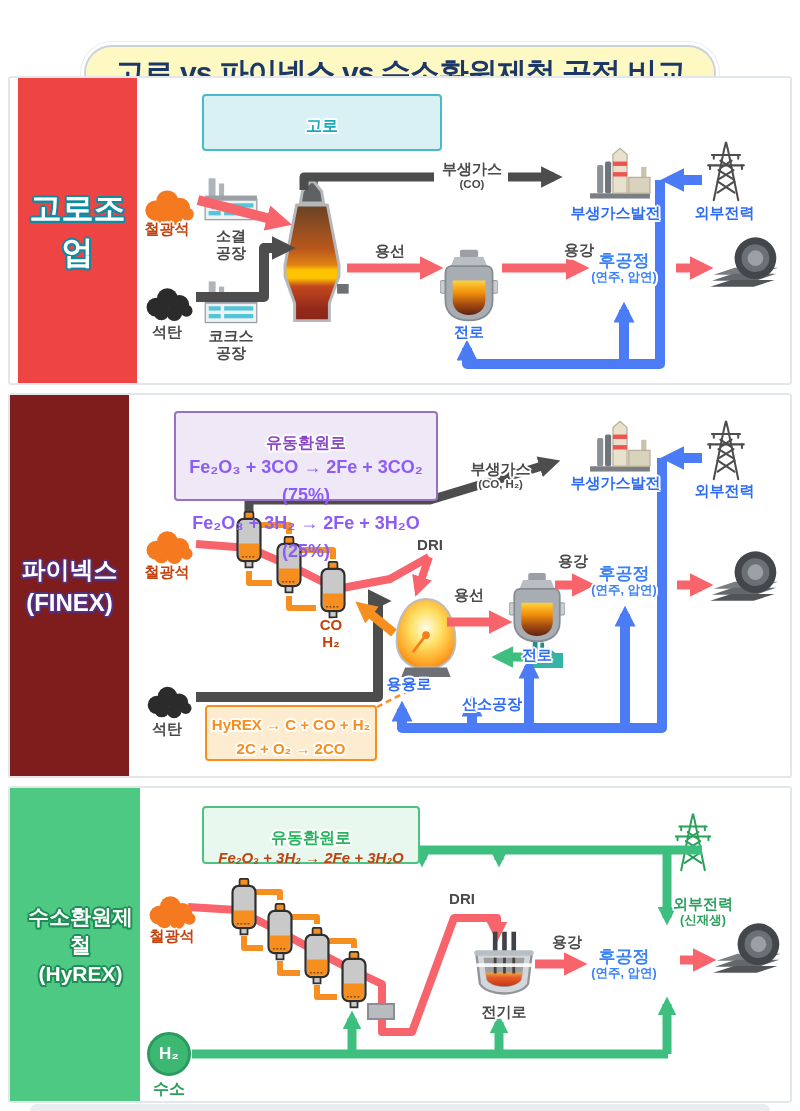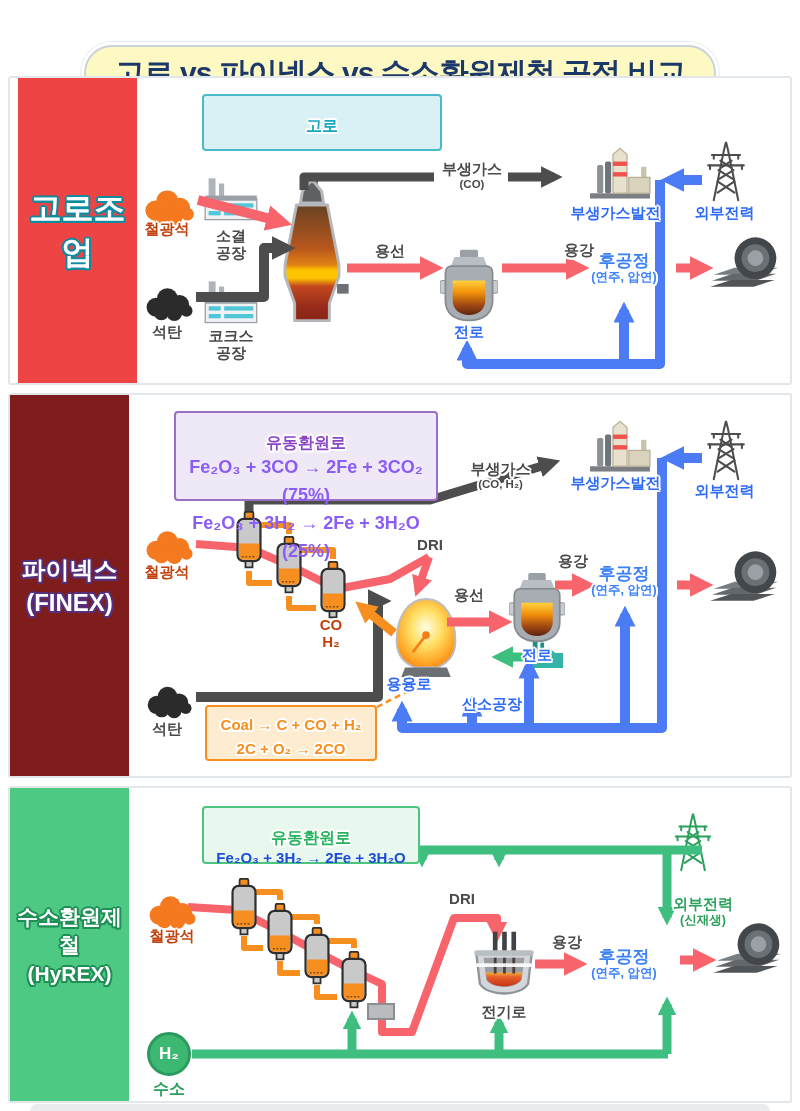--- a/index.html
+++ b/index.html
@@ -15,21 +15,21 @@
     border:2px solid #e2e7ec; border-radius:3px; box-sizing:border-box; }
   #p1 { top:76px;  height:309px; }
   #p2 { top:393px; height:385px; }
   #p3 { top:786px; height:317px; }
 
   .sidebar { position:absolute; left:0; top:0; bottom:0; width:119px;
     display:flex; flex-direction:column; align-items:center; justify-content:center;
     gap:3px; font-weight:bold; color:#fff; text-align:center; }
   #p1 .sidebar { background:#ef4444; font-size:32px;margin-left:8px; }
   #p2 .sidebar { background:#7f1d1d; font-size:24px; }
-  #p3 .sidebar { background:#4dc983; font-size:21px; }
+  #p3 .sidebar { background:#4dc983; font-size:21px;padding-left:11px; }
   .sb1 { text-shadow:2px 0 0 #0e8ba0,-2px 0 0 #0e8ba0,0 2px 0 #0e8ba0,0 -2px 0 #0e8ba0,1.5px 1.5px 0 #0e8ba0,-1.5px -1.5px 0 #0e8ba0,1.5px -1.5px 0 #0e8ba0,-1.5px 1.5px 0 #0e8ba0; }
   .sb2 { text-shadow:2px 0 0 #55307d,-2px 0 0 #55307d,0 2px 0 #55307d,0 -2px 0 #55307d,1.5px 1.5px 0 #55307d,-1.5px -1.5px 0 #55307d,1.5px -1.5px 0 #55307d,-1.5px 1.5px 0 #55307d; }
   .sb3 { text-shadow:2px 0 0 #1e8f55,-2px 0 0 #1e8f55,0 2px 0 #1e8f55,0 -2px 0 #1e8f55,1.5px 1.5px 0 #1e8f55,-1.5px -1.5px 0 #1e8f55,1.5px -1.5px 0 #1e8f55,-1.5px 1.5px 0 #1e8f55; }
 
   .layer { position:absolute; left:0; top:0; }
 
   .lbl { position:absolute; text-align:center; font-weight:bold; font-size:15px;
     line-height:1.12; color:#4a4a4a; white-space:nowrap; }
   .lbl span { display:block; }
   .ow { text-shadow:2px 0 0 #fff,-2px 0 0 #fff,0 2px 0 #fff,0 -2px 0 #fff,1.5px 1.5px 0 #fff,-1.5px -1.5px 0 #fff,1.5px -1.5px 0 #fff,-1.5px 1.5px 0 #fff; }
@@ -39,21 +39,21 @@
   .post .l1 { font-size:17px; } .post .l2 { font-size:12.5px; }
 
   .fbox { position:absolute; text-align:center; border-radius:4px; box-sizing:border-box; padding-top:20px; font-weight:bold; }
   .fbox .ft { font-size:16px; }
   .fbox .ff { font-size:15px; line-height:1.25; }
   #fb1 { left:192px; top:16px;  width:240px; height:57px; background:#d9f1f5; border:2px solid #4ab9c9; }
   #fb1 .ft { color:#18a8bc; } #fb1 .ff { color:#0d6c80; }
   #fb2 { left:164px; top:16px;  width:264px; height:90px; background:#efe8f7; border:2px solid #9a6fc4; }
   #fb2 .ft { color:#8b46c8; } #fb2 .ff { color:#8b5cf6; font-size:18px; line-height:1.55; }
   #fb3 { left:192px; top:18px;  width:218px; height:58px; background:#e9f8ee; border:2px solid #4cc37e; }
-  #fb3 .ft { color:#27b45f; } #fb3 .ff { color:#1d4ed8; }
+  #fb3 .ft { color:#27b45f; } #fb3 .ff { color:#c2410c;font-style:italic; }
   #cb2 { left:195px; top:310px; width:172px; height:56px; background:#fdeccf; border:2.5px solid #f78f20;
          color:#f78f20; font-size:15px; line-height:1.6; padding-top:6px; }
 
   .h2badge { position:absolute; width:44px; height:44px; border-radius:50%;
     background:#3cb873; border:3px solid #2b9a5e; box-sizing:border-box;
     display:flex; align-items:center; justify-content:center;
     color:#fff; font-weight:bold; font-size:17px; }
 
   .nextcard { position:absolute; left:30px; top:1104px; width:740px; height:7px;
     background:#e9edf0; border-radius:8px 8px 0 0; }
@@ -334,21 +334,21 @@
     </svg>
 
     <div class="fbox" id="fb2">
       <div class="ft ow">유동환원로</div>
       <div class="ff">
         <span style="display:block">Fe₂O₃ + 3CO → 2Fe + 3CO₂  (75%)</span>
         <span style="display:block">Fe₂O₃ + 3H₂ → 2Fe + 3H₂O  (25%)</span>
       </div>
     </div>
     <div class="fbox ow" id="cb2">
-      <span style="display:block">Coal → C + CO + H₂</span>
+      <span style="display:block">HyREX → C + CO + H₂</span>
       <span style="display:block">2C + O₂ → 2CO</span>
     </div>
 
     <div class="lbl ow c-orange" style="left:122px; top:169px; width:70px;">철광석</div>
     <div class="lbl ow" style="left:122px; top:326px; width:70px;">석탄</div>
     <div class="lbl ow" style="left:395px; top:142px; width:50px;">DRI</div>
     <div class="lbl ow c-orange" style="left:300px; top:222px; width:42px;">
       <span>CO</span>
         <span>H₂</span>
     </div>

